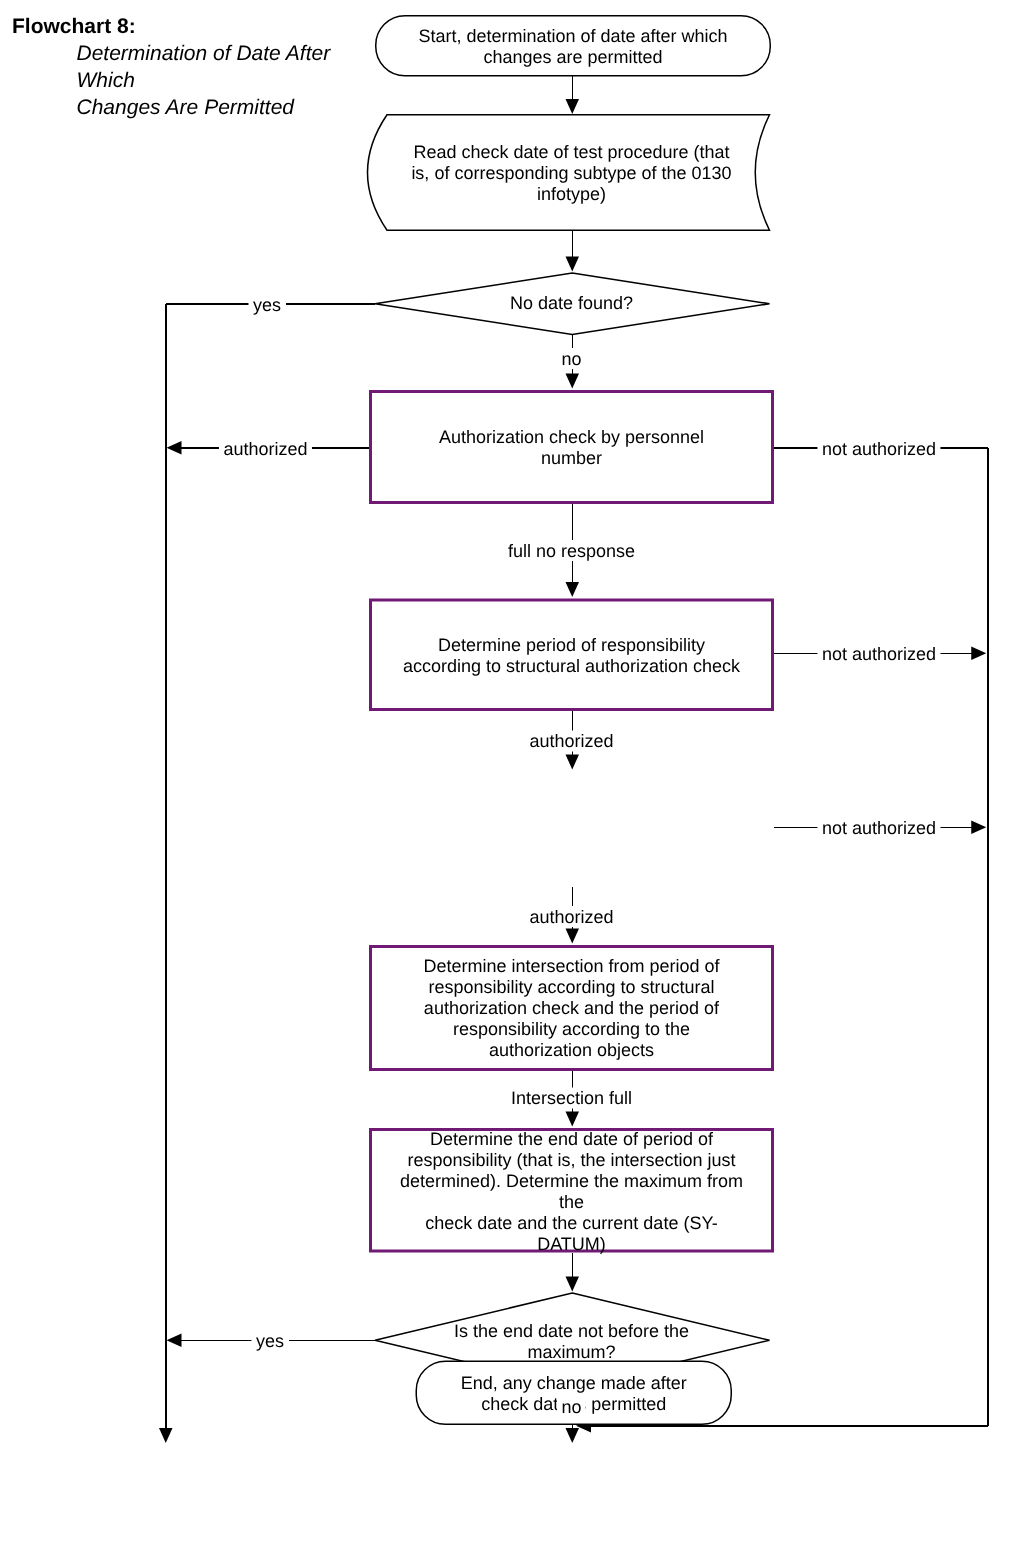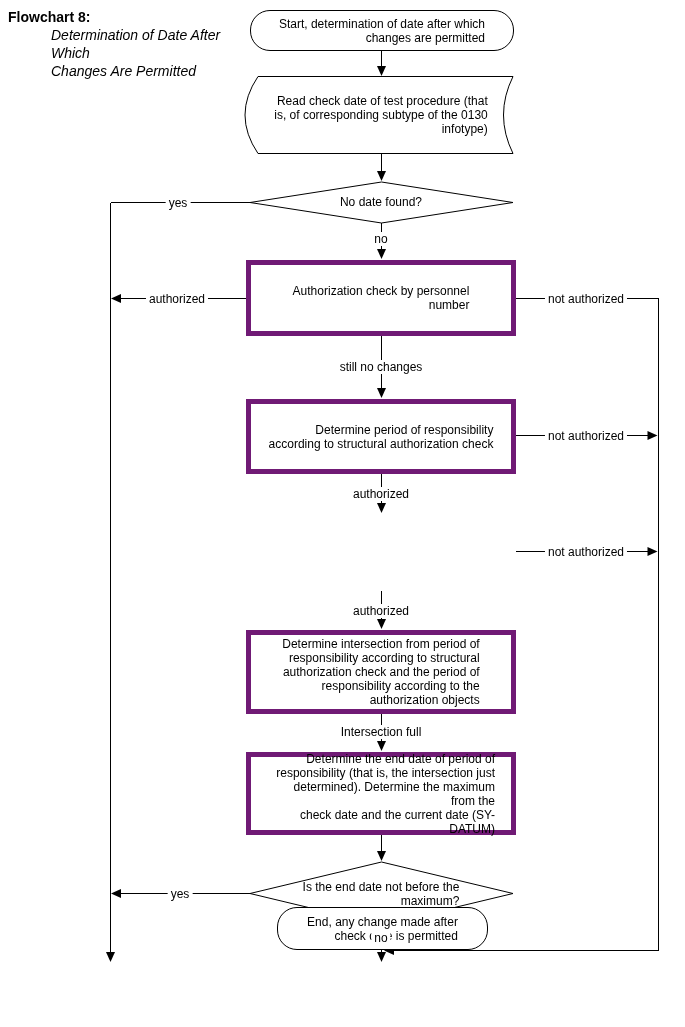--- a/index.html
+++ b/index.html
@@ -3,23 +3,23 @@
 <meta charset="utf-8">
 <style>
   html,body{margin:0;padding:0;background:#ffffff;}
   #page{
     position:relative;width:685px;height:1027px;background:#ffffff;
     font-family:"Liberation Sans",sans-serif;color:#000;overflow:hidden;
   }
   #diagram-svg{position:absolute;left:0;top:0;z-index:1;}
   .node{
     position:absolute;z-index:2;display:flex;align-items:center;justify-content:center;
-    text-align:right;font-size:12px;line-height:14px;white-space:pre-line;
+    text-align:center;font-size:12px;line-height:14px;white-space:pre-line;
   }
-  .rect{border:5px solid #701a75;background:#fff;box-sizing:border-box;}
+  .rect{border:2px solid #701a75;background:#fff;box-sizing:border-box;}
   .terminal{border:1px solid #000;background:#fff;box-sizing:border-box;}
   .overlay{background:transparent;z-index:3;}
   .lbl{
     position:absolute;z-index:3;transform:translate(-50%,-50%);
     background:#ffffff;white-space:nowrap;font-size:12px;line-height:14px;padding:0 3px;
   }
   #title-block{position:absolute;left:8px;top:8px;z-index:2;width:240px;}
   #title-heading{font-size:14px;font-weight:bold;line-height:18px;}
   #title-subtitle{font-size:14px;font-style:italic;line-height:18px;white-space:pre-line;margin-left:43px;}
 </style>
@@ -111,21 +111,21 @@
 maximum?</div>
 
 
   <div class="node terminal" style="left:277px;top:907px;width:211px;height:43px;border-radius:20px;padding:0 18px;">End, any change made after
 check date is permitted</div>
 
   <div class="lbl" style="left:178px;top:203px;">yes</div>
   <div class="lbl" style="left:381px;top:239px;">no</div>
   <div class="lbl" style="left:177px;top:299px;">authorized</div>
   <div class="lbl" style="left:586px;top:299px;">not authorized</div>
-  <div class="lbl" style="left:381px;top:367px;">still no changes</div>
+  <div class="lbl" style="left:381px;top:367px;">full no response</div>
   <div class="lbl" style="left:586px;top:436px;">not authorized</div>
   <div class="lbl" style="left:381px;top:494px;">authorized</div>
   <div class="lbl" style="left:586px;top:552px;">not authorized</div>
   <div class="lbl" style="left:381px;top:611px;">authorized</div>
   <div class="lbl" style="left:381px;top:732px;">Intersection full</div>
   <div class="lbl" style="left:180px;top:894px;">yes</div>
   <div class="lbl" style="left:381px;top:938px;">no</div>
 
 </div>
 

